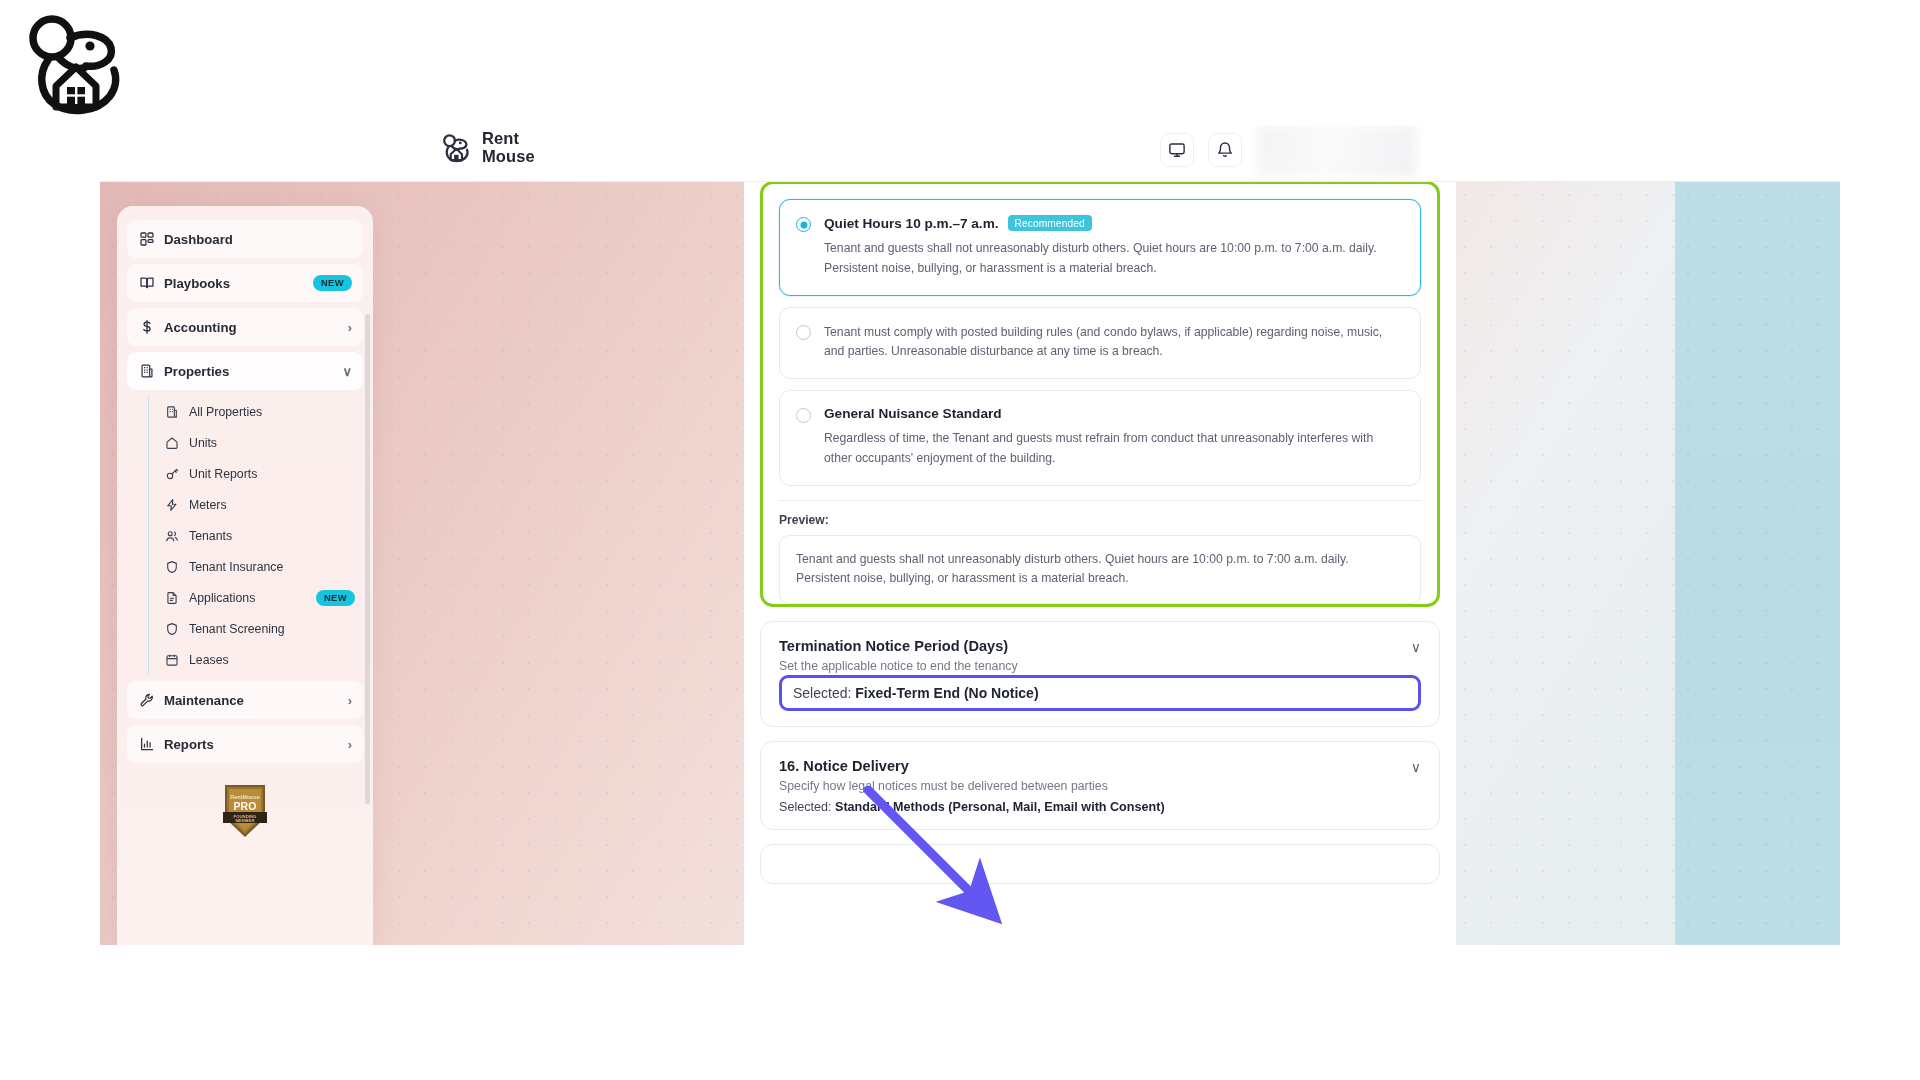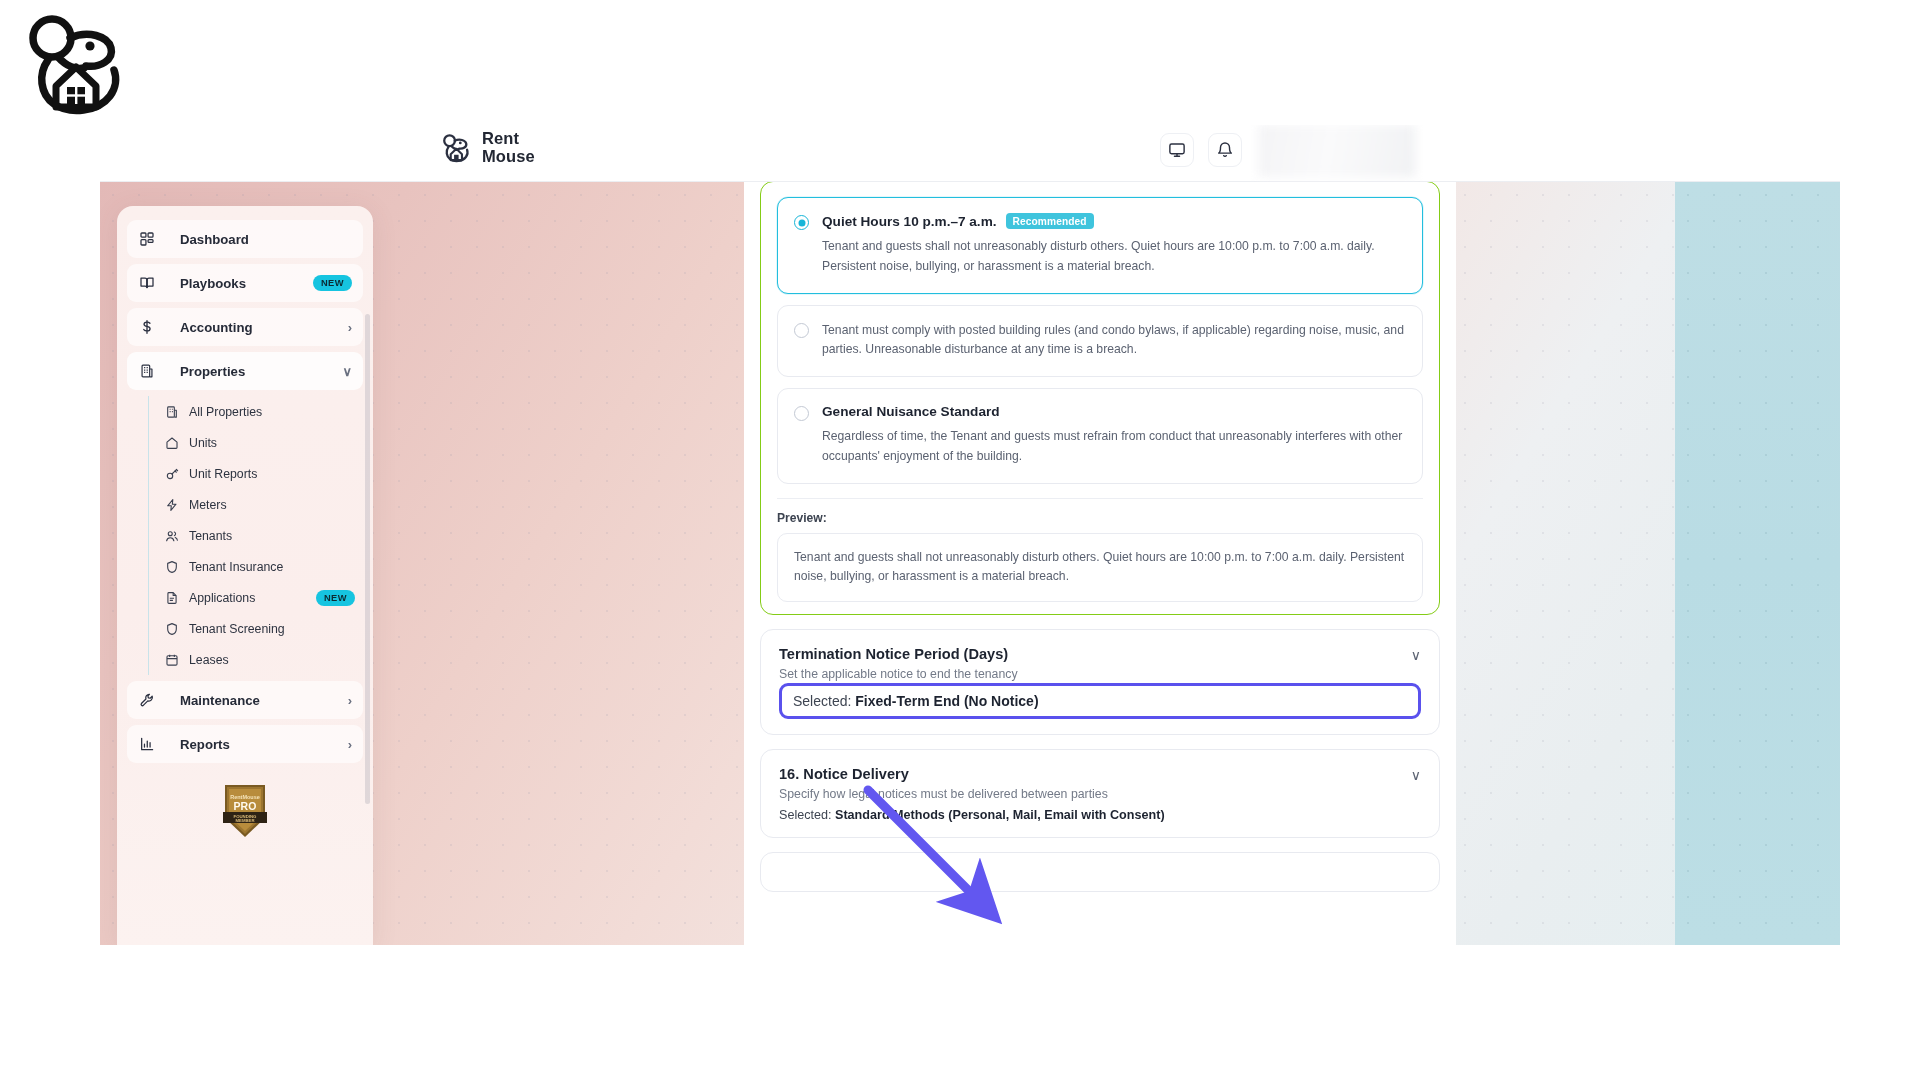--- a/index.html
+++ b/index.html
@@ -113,21 +113,21 @@
   }
   #sb-logo .tag {
     font-size: 4.4px; font-weight: 700; color:#3b4a2c;
     letter-spacing:.2px; margin-top:1px;
   }
   #sb-title { font-size: 13.2px; font-weight: 700; color:#1f2430; line-height:1.25; }
   #sb-sub   { font-size: 11.8px; color:#6a6f7c; line-height:1.3; margin-top:1px; }
 
   #sb-nav { padding: 14px 10px 0 10px; position: relative; }
   .navitem {
-    display: flex; align-items: center; gap: 25px;
+    display: flex; align-items: center; gap: 9px;
     height: 38px; padding: 0 11px; margin-bottom: 6px;
     border-radius: 9px; background: rgba(255,255,255,.62);
     font-size: 13.2px; font-weight: 600; color:#262b38;
   }
   .navitem .icn { width:17px; height:17px; flex:none; display:flex; align-items:center; justify-content:center; }
   .navitem .lbl { flex: 1; }
   .navitem .chev { color:#6a7080; font-size: 13px; line-height:1; }
   .badge-new {
     background:#16c4e0; color:#0c2b33; font-size:9.3px; font-weight:800;
     padding: 3px 8px; border-radius:9px; letter-spacing:.45px;
@@ -161,22 +161,22 @@
     background: #ffffff;
     overflow: hidden;
   }
   #content-inner { position: absolute; left: 0; top: 0; width: 712px; }
 
   .card {
     background:#ffffff; border:1px solid #e8eaf0; border-radius:13px;
     margin: 0 16px 14px 16px;
   }
   .group-card {
-    background:#ffffff; border:1px solid #84cc16; border-radius:13px;
-    margin: 0 16px 14px 16px; padding: 0 16px 12px 16px;
+    background:#ffffff; border:3px solid #84cc16; border-radius:13px;
+    margin: 0 16px 14px 16px; padding: 0 16px 0 16px;
   }
 
   
   .opt {
     display:flex; gap:13px; padding:15px 16px 16px 16px;
     border:1px solid #e8eaf0; border-radius:11px; margin-bottom:11px;
     background:#ffffff;
   }
   .opt.selected { border:1.7px solid #22bede; box-shadow: 0 0 0 .5px rgba(34,190,222,.25); }
   .radio {
@@ -184,21 +184,21 @@
     border:1.7px solid #c3c9d4; background:#fff;
   }
   .radio.on { border-color:#16b5d8; position:relative; }
   .radio.on::after{
     content:""; position:absolute; left:50%; top:50%; transform:translate(-50%,-50%);
     width:7px; height:7px; border-radius:50%; background:#16b5d8;
   }
   .opt-head { display:flex; align-items:center; gap:9px; margin-bottom:8px; }
   .opt-title { font-size:13.6px; font-weight:700; color:#1d2330; }
   .chip-rec {
-    background:#3fc4dd; color:#ffffff; font-size:10.2px; font-weight:700;
+    background:#3fc4dd; color:#ffffff; font-size:10.2px; font-weight:400;
     padding:2.5px 7px; border-radius:4px; letter-spacing:.1px;
   }
   .opt-desc { font-size:12.2px; color:#5b6271; line-height:1.62; }
 
   .preview-label { font-size:12.1px; font-weight:600; color:#3d4451; margin:6px 0 8px 0; }
   .preview-box {
     border:1px solid #e9ebf1; border-radius:10px; background:#fff;
     padding:14px 16px; font-size:12.2px; color:#5b6271; line-height:1.62;
   }
 

